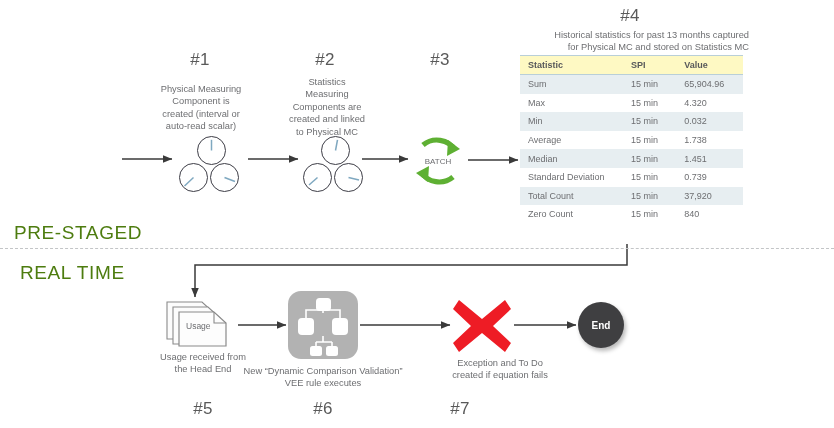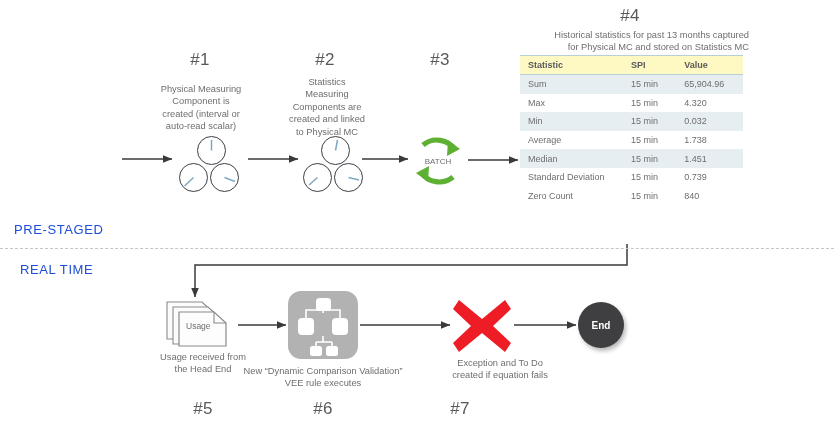--- a/index.html
+++ b/index.html
@@ -32,22 +32,22 @@
   
   .caption {
     font-size: 9.3px;
     line-height: 12.4px;
     color: #6d6e71;
     text-align: center;
   }
 
   
   .lane-label {
-    font-size: 13px;
-    color: #1d4ed8;
+    font-size: 19px;
+    color: #4d7c0f;
     letter-spacing: 0.6px;
     white-space: nowrap;
   }
   .lane-divider {
     border-top: 1.6px dashed #c3c5c7;
     height: 0;
   }
 
   
   .terminator {
@@ -248,20 +248,25 @@
         <tr class="shade">
           <td>Median</td>
           <td>15 min</td>
           <td>1.451</td>
         </tr>
         <tr class="plain">
           <td>Standard Deviation</td>
           <td>15 min</td>
           <td>0.739</td>
         </tr>
+        <tr class="shade">
+          <td>Total Count</td>
+          <td>15 min</td>
+          <td>37,920</td>
+        </tr>
         <tr class="plain">
           <td>Zero Count</td>
           <td>15 min</td>
           <td>840</td>
         </tr>
       </tbody>
     </table>
   </div>
 
   <div class="abs lane-label" style="left:14px; top:222px;">PRE-STAGED</div>

